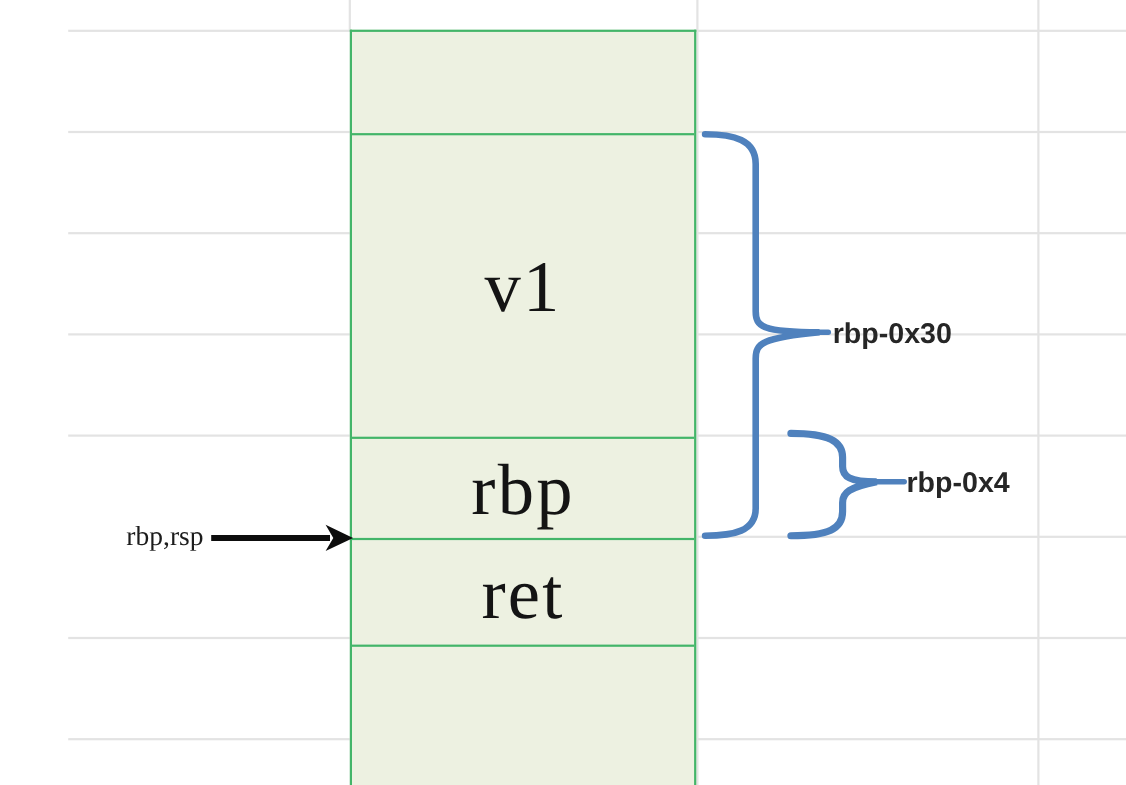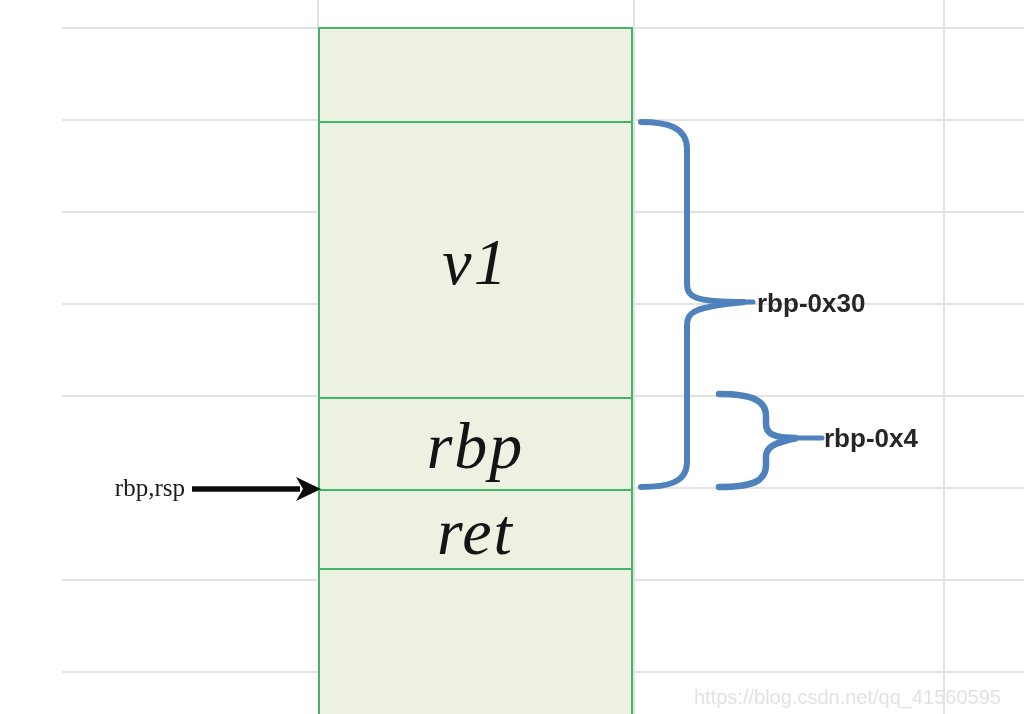--- a/index.html
+++ b/index.html
@@ -9,34 +9,34 @@
   }
   
   .hl,.vl{position:absolute;background:#e3e3e3;}
   .hl{height:2px;}
   .vl{width:2px;}
   
   #stack-box{
     position:absolute;left:318px;top:27px;width:315px;height:687px;
     box-sizing:border-box;background:#edf1e1;
     border:2px solid #43b569;border-bottom:none;
-    display:flex;flex-direction:column;font-style:italic;
+    display:flex;flex-direction:column;
   }
   .cell{
     box-sizing:border-box;flex:0 0 auto;
     display:flex;align-items:center;justify-content:center;
     font-family:"Liberation Serif",serif;font-size:66px;color:#141414;
     letter-spacing:2px;line-height:1;padding-top:4px;
   }
   .cell + .cell{border-top:2px solid #43b569;}
   .c-empty-top{height:92px;}
   .c-v1{height:276px;}
   .c-v2{height:92px;}
   .c-rbp{height:92px;}
-  .c-ret{height:79px;}
+  .c-ret{height:97px;}
   .c-empty-bottom{flex:1 1 auto;}
   
   #overlay{position:absolute;left:0;top:0;pointer-events:none;}
   
   .anno{
     position:absolute;color:#262626;font-size:26px;line-height:26px;
     white-space:nowrap;
   }
   #pointer-label{
     left:58px;top:475px;width:127px;text-align:right;font-size:25px;
@@ -113,15 +113,14 @@
            C 772 443 766 448 766 457
            L 766 465
            C 766 481 753 487 719 487"></path>
       <line x1="788" y1="438" x2="822" y2="438" stroke-width="5"></line>
     </g>
   </svg>
 
   <div class="anno" id="pointer-label">rbp,rsp</div>
   <div class="anno" id="brace-outer-label">rbp-0x30</div>
   <div class="anno" id="brace-inner-label">rbp-0x4</div>
-  <div id="watermark">https://blog.csdn.net/qq_41560595</div>
 
 </div>
 
 </body></html>

